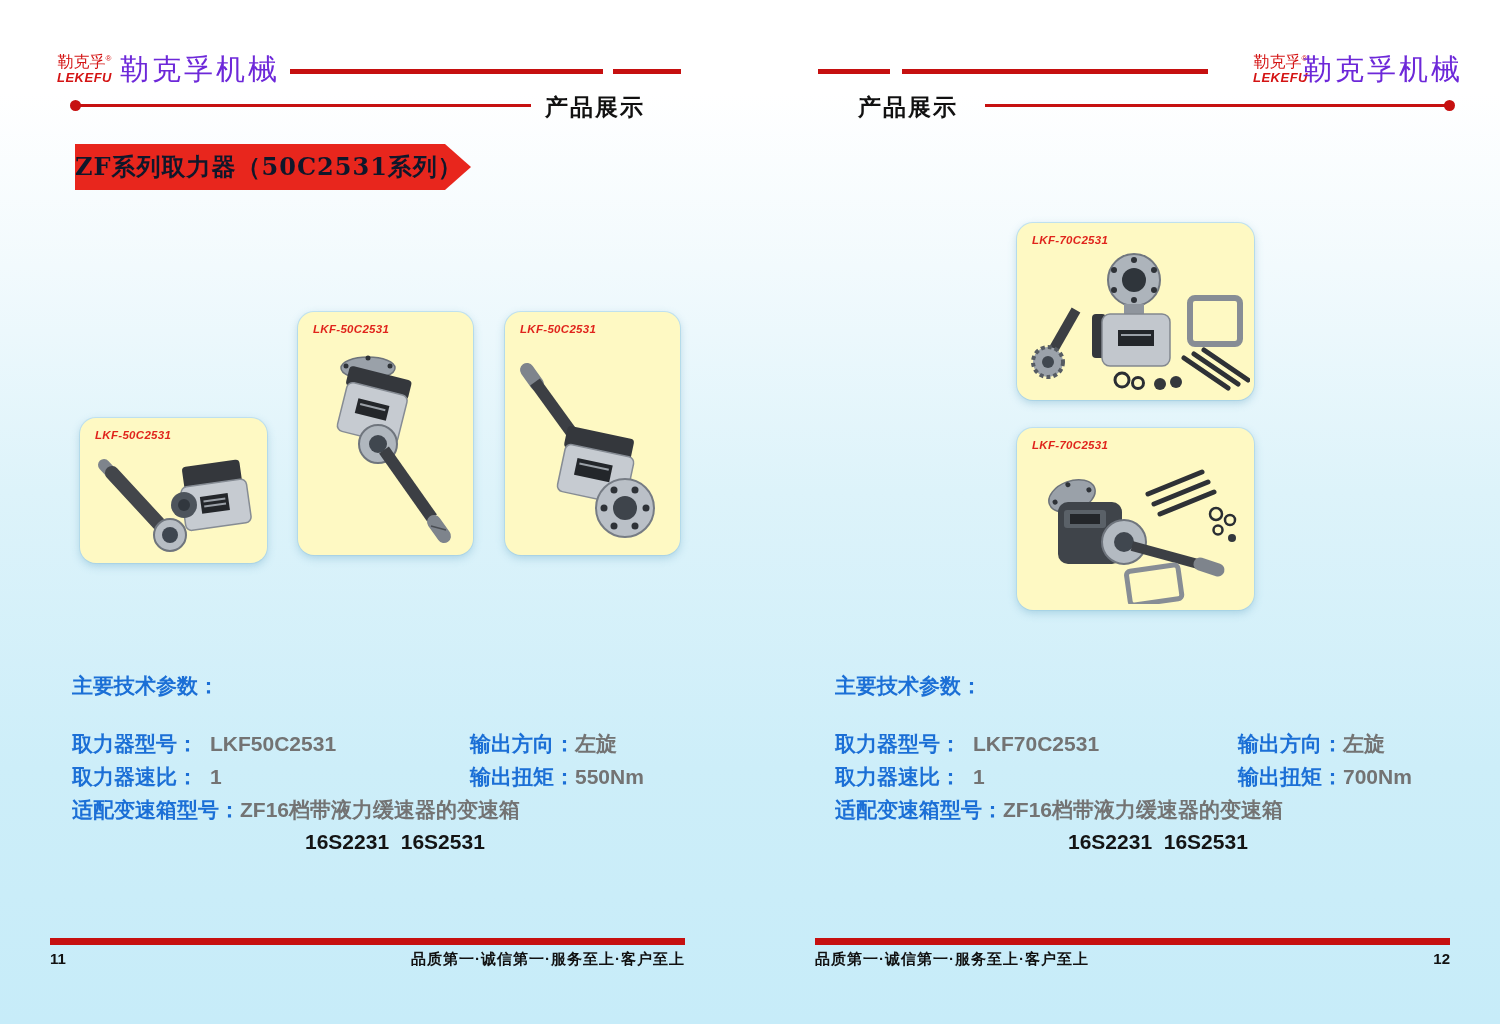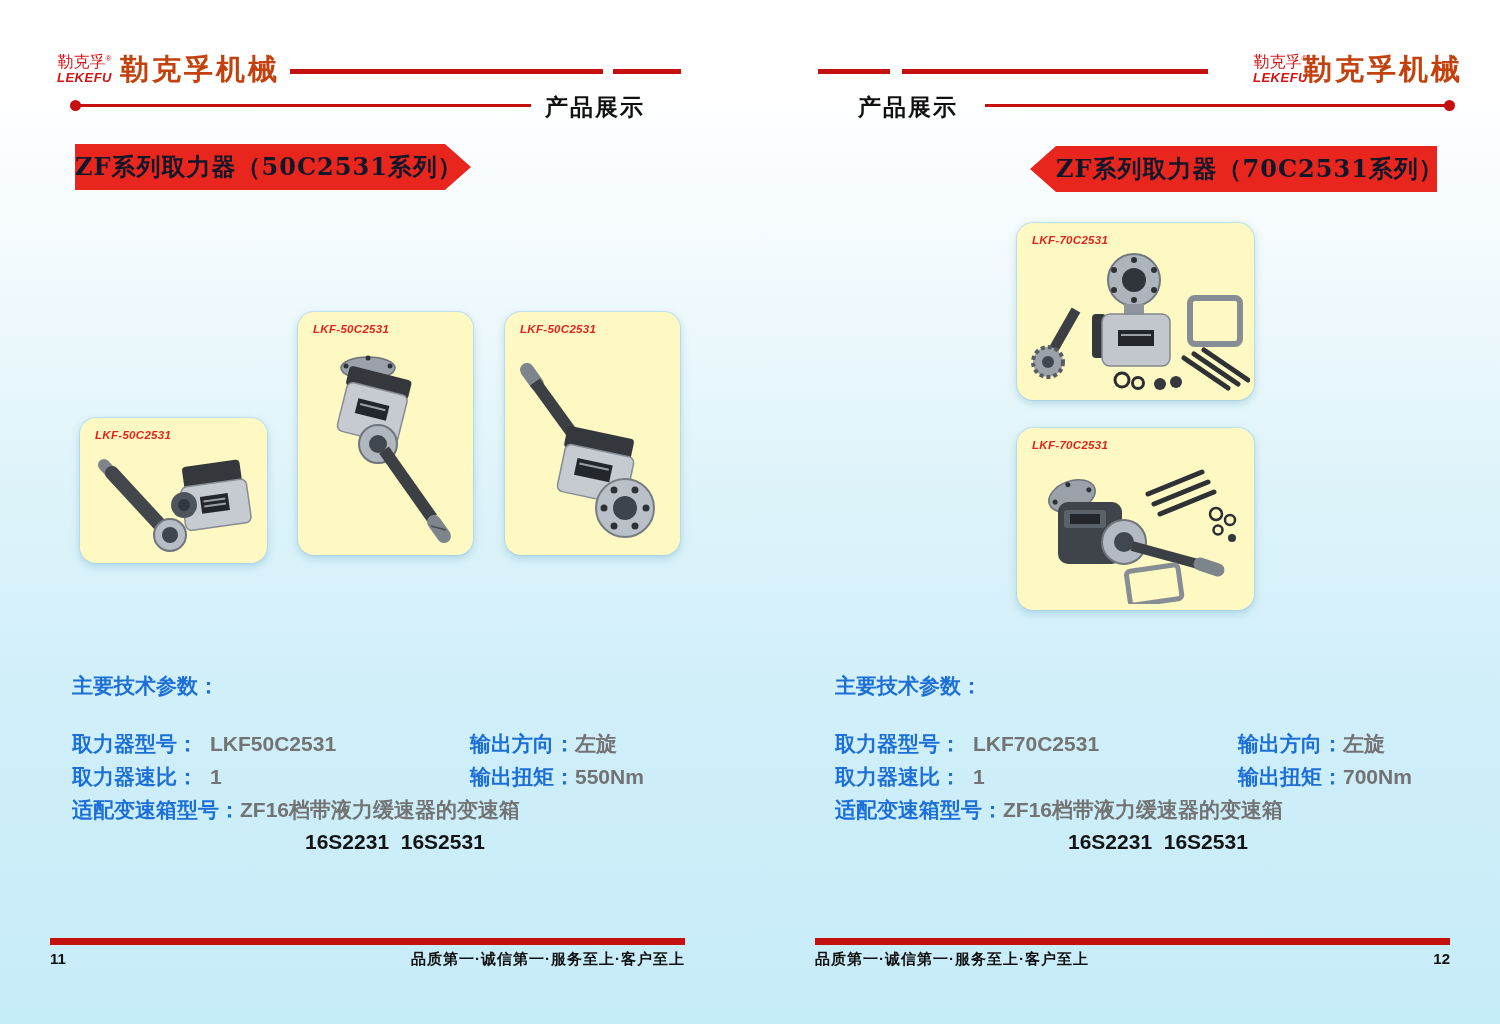--- a/index.html
+++ b/index.html
@@ -8,21 +8,21 @@
     font-family:"Liberation Sans","DejaVu Sans",sans-serif;
     position:relative; overflow:hidden;
     background:linear-gradient(180deg,#ffffff 0%,#ffffff 9%,#f2fafd 26%,#ddf3fa 48%,#cdeef9 75%,#c7ecf9 100%);
   }
   .canvas{ position:absolute; inset:0; width:1500px; height:1024px; }
 
   
   .logo-mini{ position:absolute; color:#d41414; line-height:1.05; text-align:center; }
   .logo-reg{ font-size:8px; vertical-align:super; }
   .logo-en{ display:block; font-size:13px; font-style:italic; font-weight:900; letter-spacing:.5px; }
-  .company{ position:absolute; font-size:29px; font-weight:700; color:#c2410c; letter-spacing:3px; white-space:nowrap; }
+  .company{ position:absolute; font-size:29px; font-weight:400; color:#6d28d9; letter-spacing:3px; white-space:nowrap; }
   .hline{ position:absolute; height:5px; background:#c61010; }
   .subrule{ position:absolute; height:3px; background:#c61010; }
   .subdot{ position:absolute; width:11px; height:11px; border-radius:50%; background:#c61010; }
   .section-label{ position:absolute; font-size:23px; font-weight:900; color:#111; letter-spacing:2px; white-space:nowrap; }
 
   
   .banner{ position:absolute; height:46px; background:#e8261d; color:#0f172a;
     font-family:"DejaVu Serif","Liberation Serif",serif; font-size:24px; font-weight:700;
     letter-spacing:1px; text-align:center; line-height:46px; white-space:nowrap; }
   .banner-right-arrow{ clip-path:polygon(0 0, calc(100% - 26px) 0, 100% 50%, calc(100% - 26px) 100%, 0 100%); padding-right:26px; }
@@ -157,21 +157,20 @@
   <div class="hline" style="left:902px; top:69px; width:306px;"></div>
   <div class="logo-mini" style="left:1253px; top:54px;">
     <span>勒克孚</span><span class="logo-reg">®</span>
     <span class="logo-en">LEKEFU</span>
   </div>
   <div class="company" style="left:1303px; top:50px;">勒克孚机械</div>
   <div class="section-label" style="left:858px; top:92px;">产品展示</div>
   <div class="subrule" style="left:985px; top:104px; width:462px;"></div>
   <div class="subdot" style="left:1444px; top:100px;"></div>
 
-  <div class="banner banner-left-arrow" style="left:1030px; top:146px; width:407px;">ZF系列取力器（70C2531系列）</div>
 
   <div class="card" style="left:1017px; top:223px; width:237px; height:177px;">
     <div class="card-label">LKF-70C2531</div>
     <svg width="228" height="142" viewBox="0 0 228 142">
       <circle cx="112" cy="28" r="26" fill="#adb4bb" stroke="#71777f" stroke-width="2"></circle>
       <circle cx="112" cy="28" r="12" fill="#2f353b"></circle>
       <circle cx="112" cy="8" r="3" fill="#2e3237"></circle>
         <circle cx="132" cy="18" r="3" fill="#2e3237"></circle>
       <circle cx="132" cy="38" r="3" fill="#2e3237"></circle>
         <circle cx="112" cy="48" r="3" fill="#2e3237"></circle>

